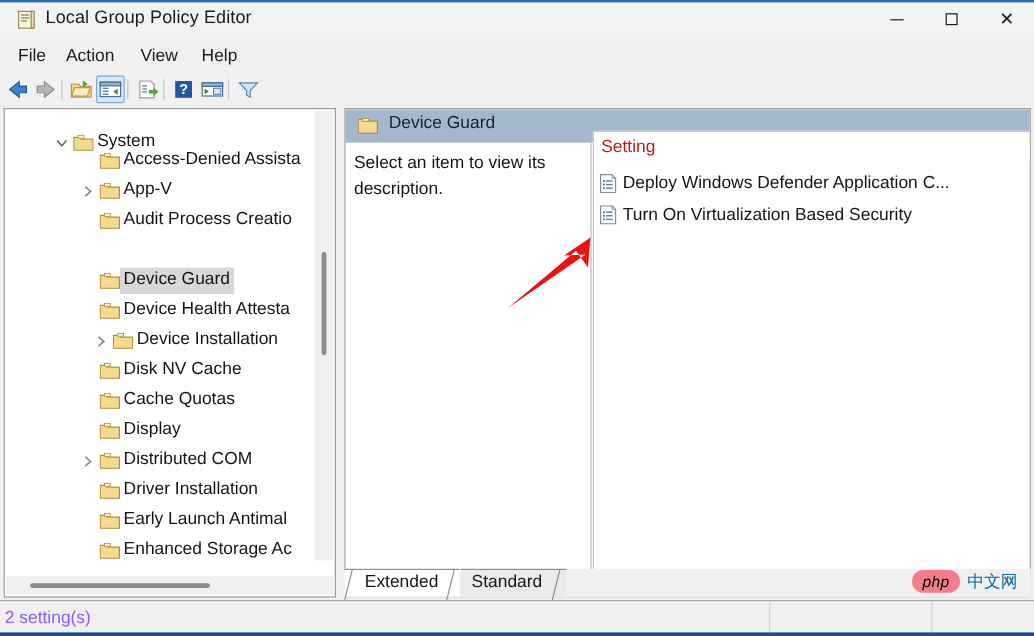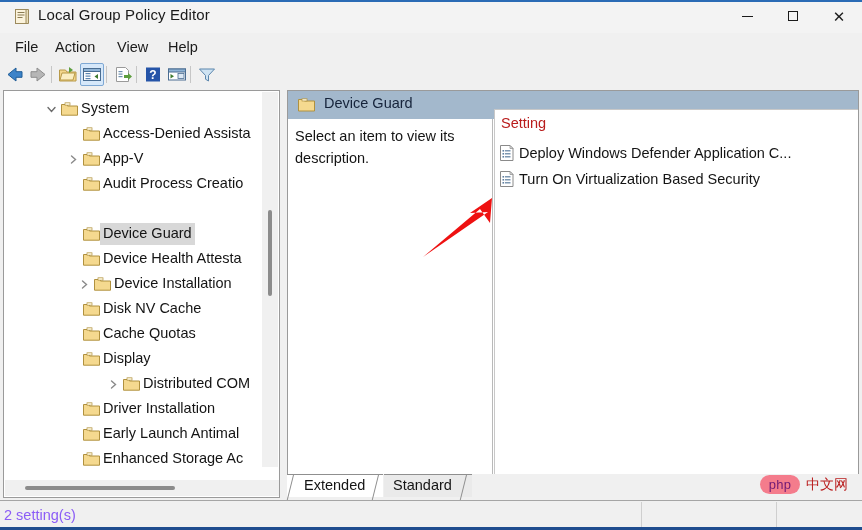--- a/index.html
+++ b/index.html
@@ -309,26 +309,26 @@
   
   .watermark {
     position: absolute; right: 14px; bottom: 36px;
     display: flex; align-items: center; gap: 6px;
   }
   .wm-pill {
     width: 40px; height: 19px;
     border-radius: 10px;
     background: #f47c8c;
     display: flex; align-items: center; justify-content: center;
-    color: #701a75; font-size: 13px; 
+    color: #000000; font-size: 13px; font-style: italic;
     font-family: "Liberation Sans", sans-serif;
     letter-spacing: .3px;
   }
   .wm-cn {
-    font-size: 14px; color: #b91c1c;
+    font-size: 14px; color: #0369a1;
     font-family: "DejaVu Sans", sans-serif;
   }
 
   
   .annot-arrow {
     position: absolute; left: 410px; top: 190px;
     width: 110px; height: 80px;
     pointer-events: none;
   }
 </style>
@@ -438,21 +438,21 @@
       <svg width="22" height="21" viewBox="0 0 22 21">
         <path d="M3.5 5 h15 l-6 6.5 v5.5 l-3 -1.8 v-3.7 z" fill="#cfe3f2" stroke="#5b86ad" stroke-width="1"></path>
       </svg>
     </div>
   </div>
 
   <div class="content">
 
     <div class="tree-pane">
       <div class="tree-inner" id="tree-container">
-          <div class="tree-row" style="top: 6px; width: 260px; padding-left: 44px;">
+          <div class="tree-row" style="top: 16px; width: 260px; padding-left: 44px;">
             <div class="tw-chevron" style="left: 40px;">
               <svg width="11" height="11" viewBox="0 0 11 11">
                 <path d="M2 3.5 L5.5 7.5 L9 3.5" fill="none" stroke="#6d6d6d" stroke-width="1.4" stroke-linecap="round"></path>
               </svg>
             </div>
             <div class="tw-folder" style="left: 57px; top: 5px;"><svg width="17" height="14" viewBox="0 0 17 14">
                 <path d="M0.5 2.5 h6 v1.5 h10 v9.2 h-16 z" fill="#f5d98f" stroke="#b0913f" stroke-width="1"></path>
                 <rect x="4" y="0.8" width="5" height="2.4" fill="#fdf6dd" stroke="#b0913f" stroke-width=".7"></rect>
               </svg></div>
             <div class="tree-label" style="left: 74px;">System</div>
@@ -523,21 +523,21 @@
               </svg></div>
             <div class="tree-label" style="left: 96px;">Cache Quotas</div>
           </div>
           <div class="tree-row" style="top: 256px; width: 260px;">
             <div class="tw-folder" style="left: 79px; top: 5px;"><svg width="17" height="14" viewBox="0 0 17 14">
                 <path d="M0.5 2.5 h6 v1.5 h10 v9.2 h-16 z" fill="#f5d98f" stroke="#b0913f" stroke-width="1"></path>
                 <rect x="4" y="0.8" width="5" height="2.4" fill="#fdf6dd" stroke="#b0913f" stroke-width=".7"></rect>
               </svg></div>
             <div class="tree-label" style="left: 96px;">Display</div>
           </div>
-          <div class="tree-row" style="top: 281px; width: 260px; margin-left: 40px;">
+          <div class="tree-row" style="top: 281px; width: 260px;">
             <div class="tw-chevron" style="left: 62px;">
               <svg width="11" height="11" viewBox="0 0 11 11">
                 <path d="M3.5 2 L7.5 5.5 L3.5 9" fill="none" stroke="#8a8a8a" stroke-width="1.4" stroke-linecap="round"></path>
               </svg>
             </div>
             <div class="tw-folder" style="left: 79px; top: 5px;"><svg width="17" height="14" viewBox="0 0 17 14">
                 <path d="M0.5 2.5 h6 v1.5 h10 v9.2 h-16 z" fill="#f5d98f" stroke="#b0913f" stroke-width="1"></path>
                 <rect x="4" y="0.8" width="5" height="2.4" fill="#fdf6dd" stroke="#b0913f" stroke-width=".7"></rect>
               </svg></div>
             <div class="tree-label" style="left: 96px;">Distributed COM</div>

